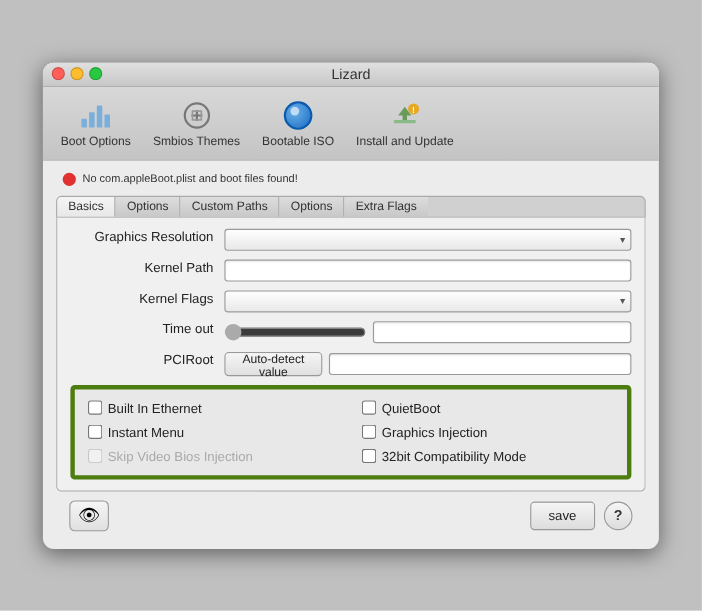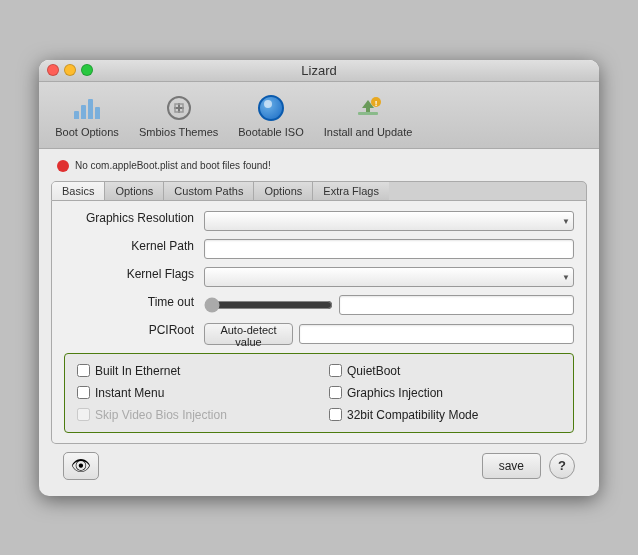--- a/index.html
+++ b/index.html
@@ -262,21 +262,21 @@
     }
     .pci-value {
       width: 28px;
       height: 20px;
       border: 1px solid #999;
       border-radius: 3px;
       background: white;
     }
 
     .checkboxes-section {
-      border: 1px solid #4d7c0f;
+      border: 4px solid #4d7c0f;
       border-radius: 4px;
       background: #e8e8e8;
       padding: 10px 12px;
       margin-top: 4px;
     }
     .checkbox-grid {
       display: grid;
       grid-template-columns: 1fr 1fr;
       gap: 8px 20px;
     }

